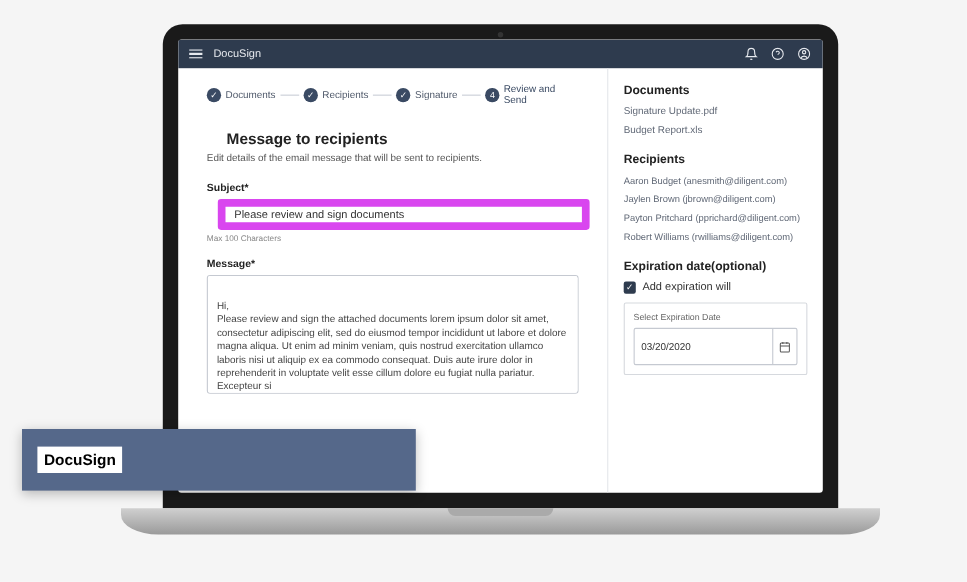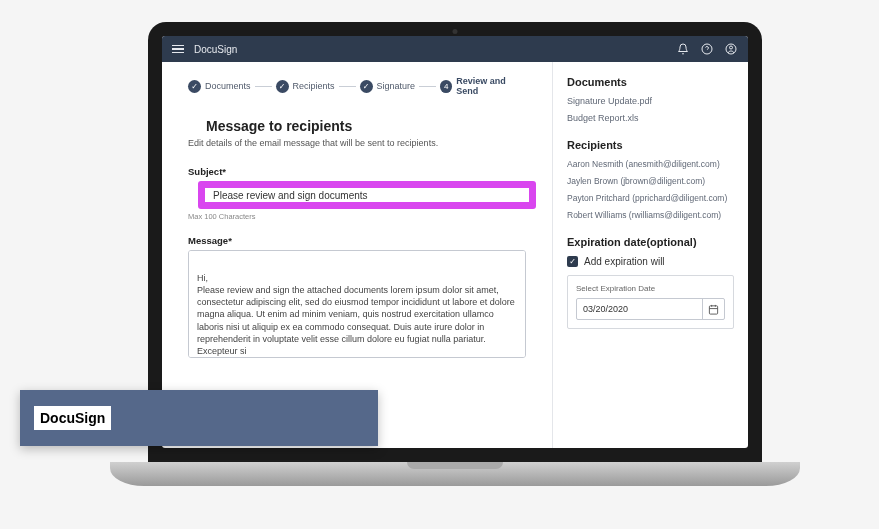--- a/index.html
+++ b/index.html
@@ -116,21 +116,21 @@
     }
     .step-dot {
       width: 13px; height: 13px; border-radius: 50%;
       background: #3a4a63;
       color: #fff;
       display: flex; align-items: center; justify-content: center;
       font-size: 8px;
     }
     .step-active .step-dot { background: #3a4a63; }
     .step-label { font-size: 9px; color: #505a6b; }
-    .step-active .step-label { color: #3a4a63; font-weight: 700; }
+    .step-active .step-label { color: #3a4a63; font-weight: 400; }
     .step-connector {
       width: 18px; height: 1px; background: #c9ced6;
     }
 
     .page-title {
       font-size: 14px; font-weight: 700; color: #222; margin-bottom: 4px; padding-left: 18px;
     }
     .page-subtitle {
       font-size: 9px; color: #555; margin-bottom: 18px;
     }
@@ -185,21 +185,21 @@
     }
     .date-box {
       border: 1px solid #d6d9de;
       padding: 8px 8px;
       border-radius: 2px;
     }
     .date-label { font-size: 8px; color: #666; margin-bottom: 5px; }
     .date-field {
       display: flex;
       border: 1px solid #c5c9d1;
-      height: 22px;
+      height: 34px;
       align-items: center;
       border-radius: 2px;
     }
     .date-value {
       flex: 1; padding: 0 6px; font-size: 9px; color: #333;
     }
     .date-icon {
       width: 22px; height: 100%; border-left: 1px solid #c5c9d1;
       display: flex; align-items: center; justify-content: center;
     }
@@ -310,21 +310,21 @@
 
         <div class="sidebar">
           <div class="side-block">
             <div class="side-section-title">Documents</div>
             <div class="doc-item">Signature Update.pdf</div>
             <div class="doc-item">Budget Report.xls</div>
           </div>
 
           <div class="side-block">
             <div class="side-section-title">Recipients</div>
-            <div class="recip-item">Aaron Nesmith (anesmith@diligent.com)</div>
+            <div class="recip-item">Aaron Budget (anesmith@diligent.com)</div>
             <div class="recip-item">Jaylen Brown (jbrown@diligent.com)</div>
             <div class="recip-item">Payton Pritchard (pprichard@diligent.com)</div>
             <div class="recip-item">Robert Williams (rwilliams@diligent.com)</div>
           </div>
 
           <div class="side-block">
             <div class="side-section-title">Expiration date(optional)</div>
             <div class="checkbox-row">
               <div class="check">✓</div>
               <div>Add expiration will</div>

